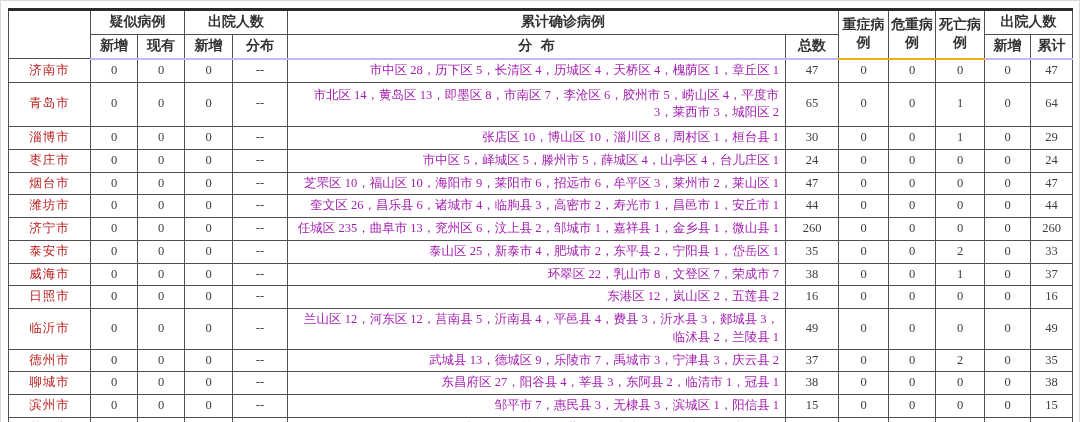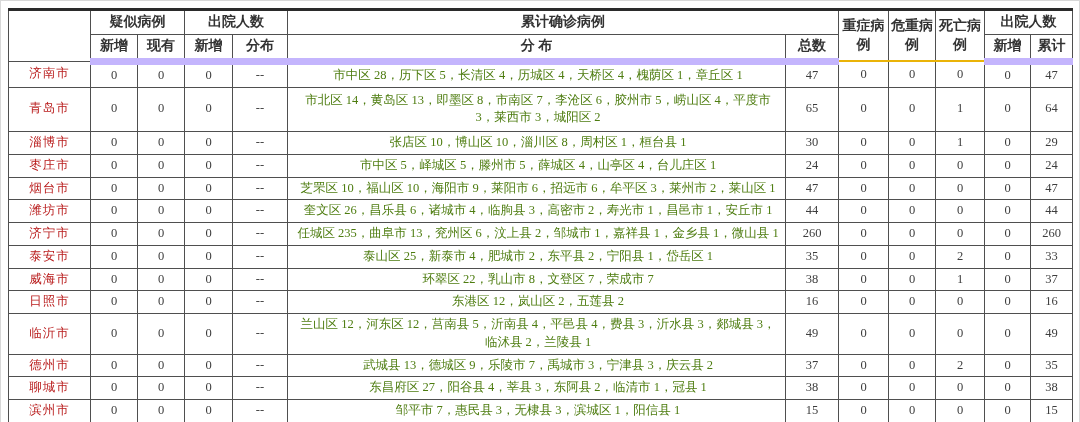--- a/index.html
+++ b/index.html
@@ -31,34 +31,34 @@
   }
   thead th {
     font-size: 14px;
     font-weight: bold;
     text-align: center;
     padding: 2px 1px;
     line-height: 1.35;
     color: #333333;
     margin-top: 44px;
   }
-  thead tr.subhead th { border-bottom: 7px solid #c4b5fd; }
+  thead tr.subhead th { border-bottom: 2px solid #c4b5fd; font-family: Liberation Mono, monospace; }
   th.wrap2 { word-break: break-all; line-height: 1.3; border-bottom: 2px solid #eab308; }
   td {
     font-size: 12.5px;
     text-align: center;
     padding: 2px 3px;
     line-height: 1.42;
     color: #3d3d3d;
   }
   td.c-dist {
-    text-align: center;
+    text-align: right;
     padding-left: 9px;
     padding-right: 6px;
-    color: #4d7c0f;
+    color: #a21caf;
   }
   tr.city-row td.c-name, tr td.c-name { color: #b91c1c; letter-spacing: 1px; }
   tr.qd td { padding-top: 4px; padding-bottom: 4px; }
 </style>
 </head>
 <body>
 
 <div class="page">
   <table class="report">
     <colgroup>

